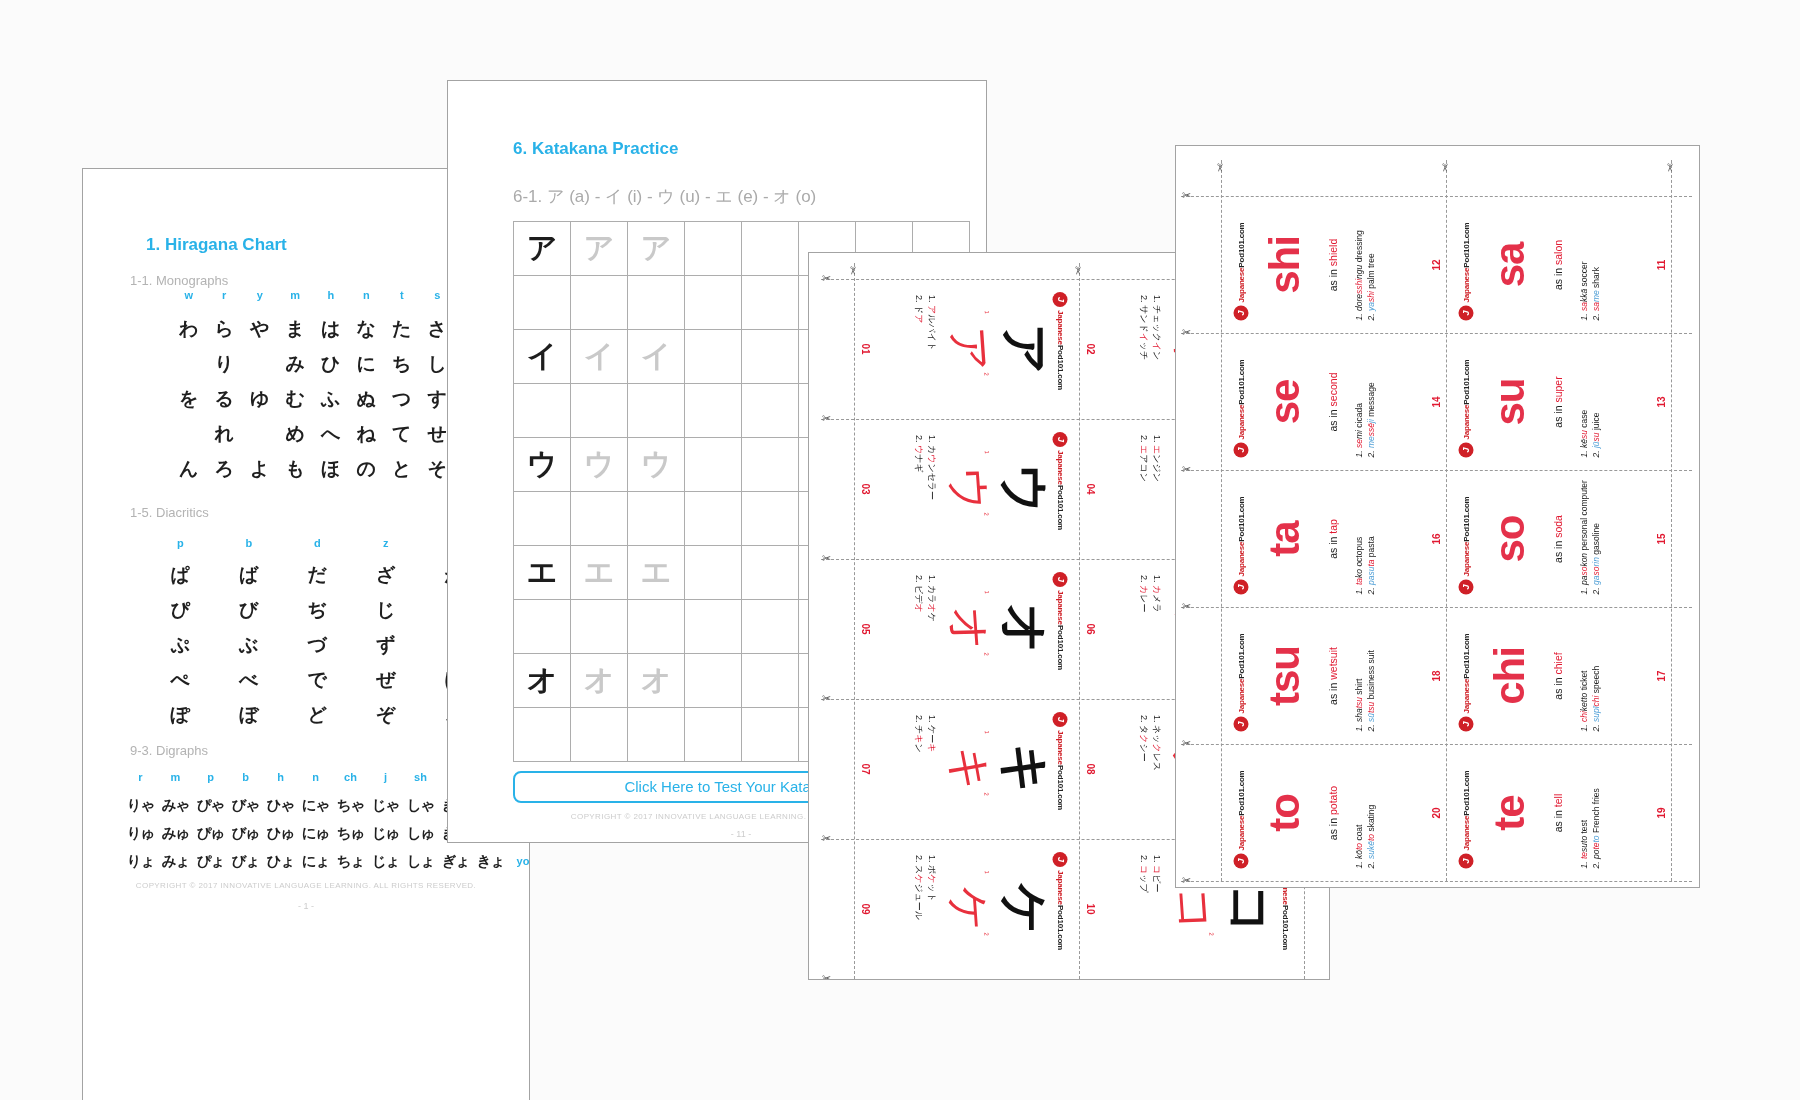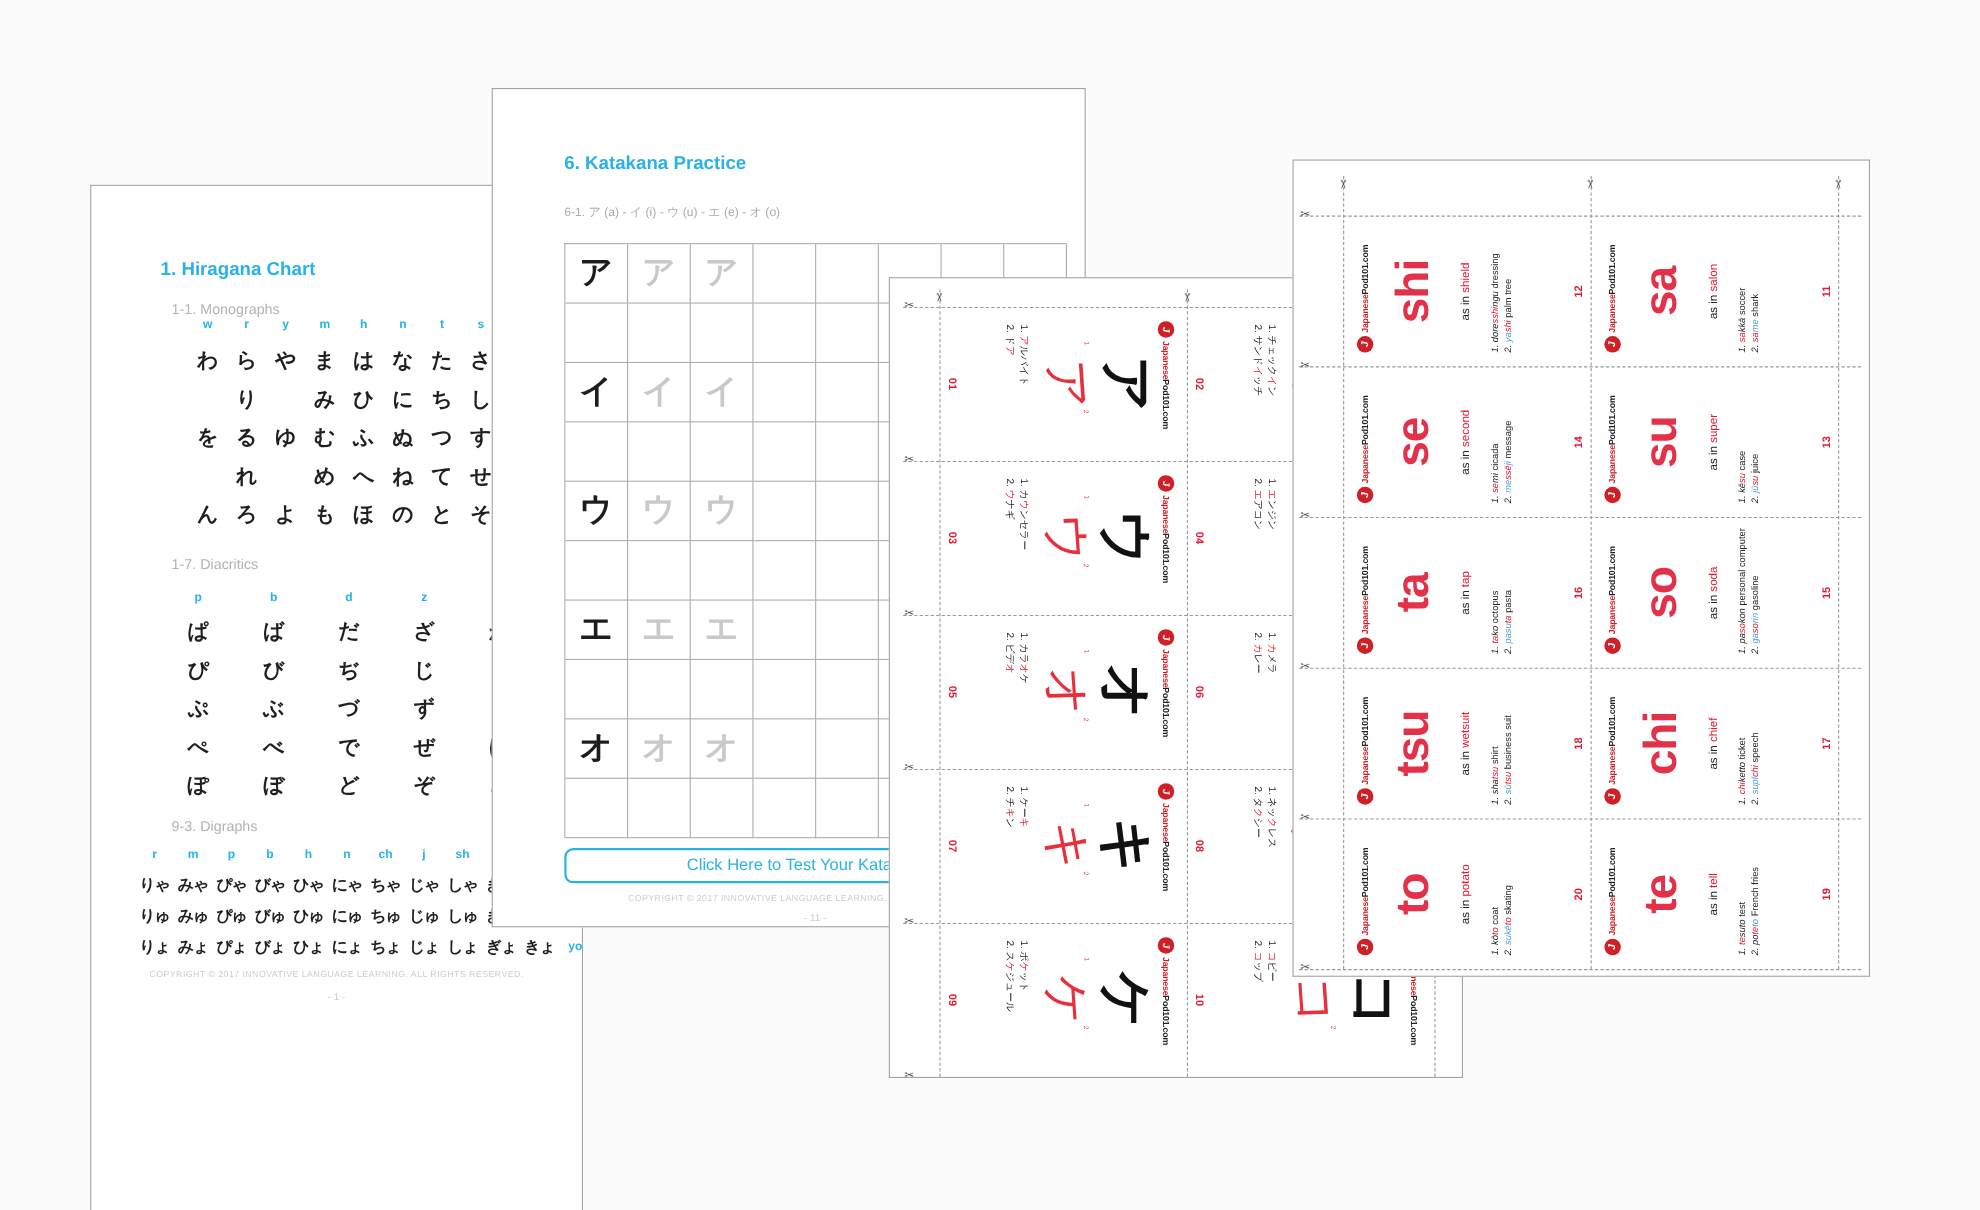--- a/index.html
+++ b/index.html
@@ -5,41 +5,41 @@
   html,body{margin:0;padding:0;overflow:hidden;}
   body{width:1800px;height:1100px;position:relative;background:#fbfbfb;
        font-family:"Liberation Sans", sans-serif;color:#222;}
   .page{position:absolute;background:#fff;border:1px solid #a3a3a3;overflow:hidden;box-sizing:border-box;}
   #page1{left:82px;top:168px;width:448px;height:946px;z-index:1;}
   #page2{left:447px;top:80px;width:540px;height:763px;z-index:2;}
   #page3{left:808px;top:252px;width:522px;height:728px;z-index:3;}
   #page4{left:1175px;top:145px;width:525px;height:743px;z-index:4;}
 
   .sec-title{position:absolute;left:63px;font-weight:bold;font-size:17px;color:#29b2e8;white-space:nowrap;}
-  .sub-label{position:absolute;left:73px;font-size:13px;color:#b3b3b3;white-space:nowrap;}
+  .sub-label{position:absolute;left:47px;font-size:13px;color:#b3b3b3;white-space:nowrap;}
   .kgrid{position:absolute;display:grid;}
   .kgrid span{text-align:center;display:block;}
 
   #mono-headers{left:88px;top:120px;grid-template-columns:repeat(8,35.5px);font-size:11px;color:#29b2e8;font-weight:bold;}
   #mono-grid{left:88px;top:142px;grid-template-columns:repeat(8,35.5px);grid-auto-rows:35px;
              font-size:19px;font-weight:bold;color:#1f1f1f;line-height:35px;}
   #diac-label{top:336px;}
   #diac-headers{left:63px;top:368px;grid-template-columns:repeat(5,68.5px);font-size:11px;color:#29b2e8;font-weight:bold;}
   #diac-grid{left:63px;top:388px;grid-template-columns:repeat(5,68.5px);grid-auto-rows:35px;
              font-size:19px;font-weight:bold;color:#1f1f1f;line-height:35px;}
   #digr-label{top:574px;}
   #digr-headers{left:40px;top:602px;grid-template-columns:repeat(11,35px) 30px;font-size:11px;color:#29b2e8;font-weight:bold;}
   #digr-grid{left:40px;top:622px;grid-template-columns:repeat(11,35px) 30px;grid-auto-rows:28px;
              font-size:14.5px;font-weight:bold;color:#1f1f1f;line-height:28px;letter-spacing:-1px;}
   .row-label{color:#29b2e8 !important;font-size:11px !important;font-weight:bold;letter-spacing:0 !important;}
   .copyline{position:absolute;width:100%;text-align:center;font-size:8px;color:#ccc;letter-spacing:.4px;white-space:nowrap;}
   .pagenum{position:absolute;width:100%;text-align:center;font-size:9px;color:#ccc;}
   #p1-copy{top:712px;} #p1-num{top:732px;}
 
-  #p2-title{left:65px;top:58px;} #p2-sub{left:65px;top:104px;font-size:11px;color:#aaa;}
+  #p2-title{left:65px;top:58px;} #p2-sub{left:65px;top:104px;font-size:17px;color:#aaa;}
   #p2-grid{position:absolute;left:65px;top:140px;width:456px;height:540px;display:grid;
            grid-template-columns:repeat(8,1fr);grid-auto-rows:54px;border-top:1px solid #adadad;border-left:1px solid #adadad;}
   .p2cell{border-right:1px solid #adadad;border-bottom:1px solid #adadad;text-align:center;
           font-size:30px;line-height:52px;font-weight:bold;}
   .t0{color:#1d1d1d;} .tg{color:#c9c9c9;}
   #p2-btn{position:absolute;left:65px;top:690px;width:452px;height:28px;border:2px solid #29b2e8;
           border-radius:8px;color:#29b2e8;font-size:15px;line-height:28px;text-align:center;cursor:pointer;background:#fff;white-space:nowrap;}
   #p2-copy{top:731px;left:65px;width:456px;} #p2-num{top:748px;left:65px;width:456px;}
 
   .dv{position:absolute;width:0;border-left:1px dashed #999;}
@@ -127,21 +127,21 @@
       <span>せ</span>
       <span>ん</span>
       <span>ろ</span>
       <span>よ</span>
       <span>も</span>
       <span>ほ</span>
       <span>の</span>
       <span>と</span>
       <span>そ</span>
     </div>
-  <div class="sub-label" id="diac-label">1-7. Diacritics</div>
+  <div class="sub-label" id="diac-label">1-5. Diacritics</div>
   <div class="kgrid" id="diac-headers">
       <span>p</span>
       <span>b</span>
       <span>d</span>
       <span>z</span>
       <span>g</span>
     </div>
   <div class="kgrid" id="diac-grid">
       <span>ぱ</span>
       <span>ば</span>

